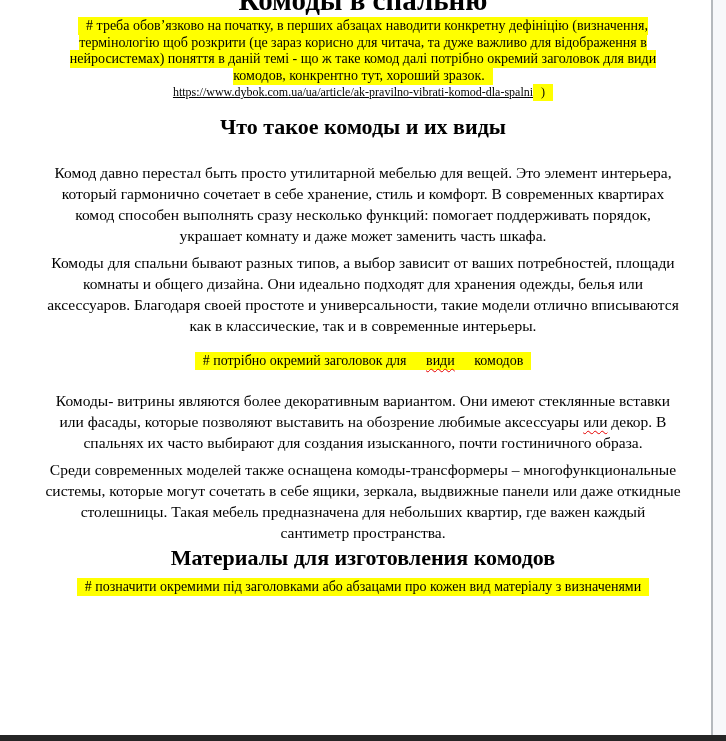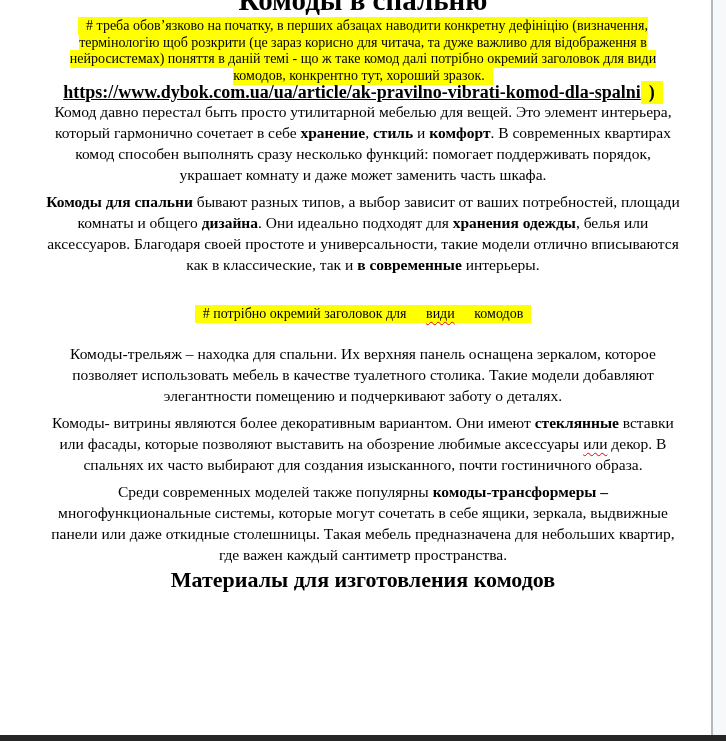--- a/index.html
+++ b/index.html
@@ -23,27 +23,27 @@
     padding:0 30px 0 45px;
     box-sizing:border-box;
     overflow:hidden;
     text-align:center;
   }
   .b-h1{
     font-size:29px;font-weight:700;line-height:34px;
     margin:-17px 0 1px;white-space:nowrap;
   }
   .b-comment{font-size:14px;line-height:16.6px;}
-  .b-linkline{font-size:18px;line-height:16.6px;font-weight:bold;}
+  .b-linkline{font-size:12px;line-height:16.6px;}
   .b-h2{font-size:22px;font-weight:700;line-height:26px;margin:13px 0 22px;}
   .b-p{font-size:15.5px;line-height:21px;margin:0 0 6px;}
-  .b-p + .b-comment{margin-top:31px;margin-bottom:20px;}
+  .b-p + .b-comment{margin-top:17px;margin-bottom:20px;}
   .b-p + .b-h2{margin-top:-4px;margin-bottom:8px;}
   .run{color:inherit;}
-  .bold{font-weight:700;}
+  .bold{font-weight:400;}
   .hl{background:var(--highlight);padding:1px 8px 2px;}
   .ul,.link{text-decoration:underline;color:var(--text);}
   .link{cursor:pointer;}
   .sq{
     text-decoration-line:underline;
     text-decoration-style:wavy;
     text-decoration-color:var(--squiggle);
     text-decoration-thickness:1px;
     text-underline-offset:3px;
   }
@@ -66,22 +66,23 @@
     background:var(--bottom-bar);z-index:10;
   }
 </style>
 </head>
 <body>
 
 <div class="doc" id="doc-content">
     <div class="b-h1">Комоды в спальню</div>
     <div class="b-comment"><span class="run hl"># треба обов’язково на початку, в перших абзацах наводити конкретну дефініцію (визначення, термінологію щоб розкрити (це зараз корисно для читача, та дуже важливо для відображення в нейросистемах) поняття в даній темі - що ж таке комод далі потрібно окремий заголовок для види комодов, конкрентно тут, хороший зразок.</span></div>
     <div class="b-linkline"><span class="run link">https://www.dybok.com.ua/ua/article/ak-pravilno-vibrati-komod-dla-spalni</span><span class="run hl">)</span></div>
+    <div class="b-h2">Что такое комоды и их виды</div>
     <div class="b-p"><span class="run">Комод давно перестал быть просто утилитарной мебелью для вещей. Это элемент интерьера, который гармонично сочетает в себе </span><span class="run bold">хранение</span><span class="run">, </span><span class="run bold">стиль</span><span class="run"> и </span><span class="run bold">комфорт</span><span class="run">. В современных квартирах комод способен выполнять сразу несколько функций: помогает поддерживать порядок, украшает комнату и даже может заменить часть шкафа.</span></div>
     <div class="b-p"><span class="run bold">Комоды для спальни</span><span class="run"> бывают разных типов, а выбор зависит от ваших потребностей, площади комнаты и общего </span><span class="run bold">дизайна</span><span class="run">. Они идеально подходят для </span><span class="run bold">хранения одежды</span><span class="run">, белья или аксессуаров. Благодаря своей простоте и универсальности, такие модели отлично вписываются как в классические, так и </span><span class="run bold">в современные</span><span class="run"> интерьеры.</span></div>
     <div class="b-comment"><span class="run hl"># потрібно окремий заголовок для </span><span class="run hl sq">види</span><span class="run hl"> комодов</span></div>
-    <div class="b-p"><span class="run">Комоды-трельяж – находка для спальни. Их верхняя панель оснащена зеркалом, которое позволяет использовать мебель в качестве туалетного столика. Такие модели добавляют элегантности помещению и подчеркивают заботу о деталях.</span></div>
     <div class="b-p"><span class="run">Комоды- витрины являются более декоративным вариантом. Они имеют </span><span class="run bold">стеклянные</span><span class="run"> вставки или фасады, которые позволяют выставить на обозрение любимые аксессуары </span><span class="run sq">или</span><span class="run"> декор. В спальнях их часто выбирают для создания изысканного, почти гостиничного образа.</span></div>
-    <div class="b-p"><span class="run">Среди современных моделей также популярны </span><span class="run bold">комоды-трансформеры –</span><span class="run"> многофункциональные системы, которые могут сочетать в себе ящики, зеркала, выдвижные панели или даже откидные столешницы. Такая мебель предназначена для небольших квартир, где важен каждый сантиметр пространства.</span></div>
+    <div class="b-p"><span class="run">Среди современных моделей также оснащена </span><span class="run bold">комоды-трансформеры –</span><span class="run"> многофункциональные системы, которые могут сочетать в себе ящики, зеркала, выдвижные панели или даже откидные столешницы. Такая мебель предназначена для небольших квартир, где важен каждый сантиметр пространства.</span></div>
     <div class="b-h2">Материалы для изготовления комодов</div>
+    <div class="b-comment"><span class="run hl"># позначити окремими під заголовками або абзацами про кожен вид матеріалу з визначенями</span></div>
   </div>
 <div class="scroll-track"></div>
 <div class="bottom-bar"></div>
 
 </body></html>

